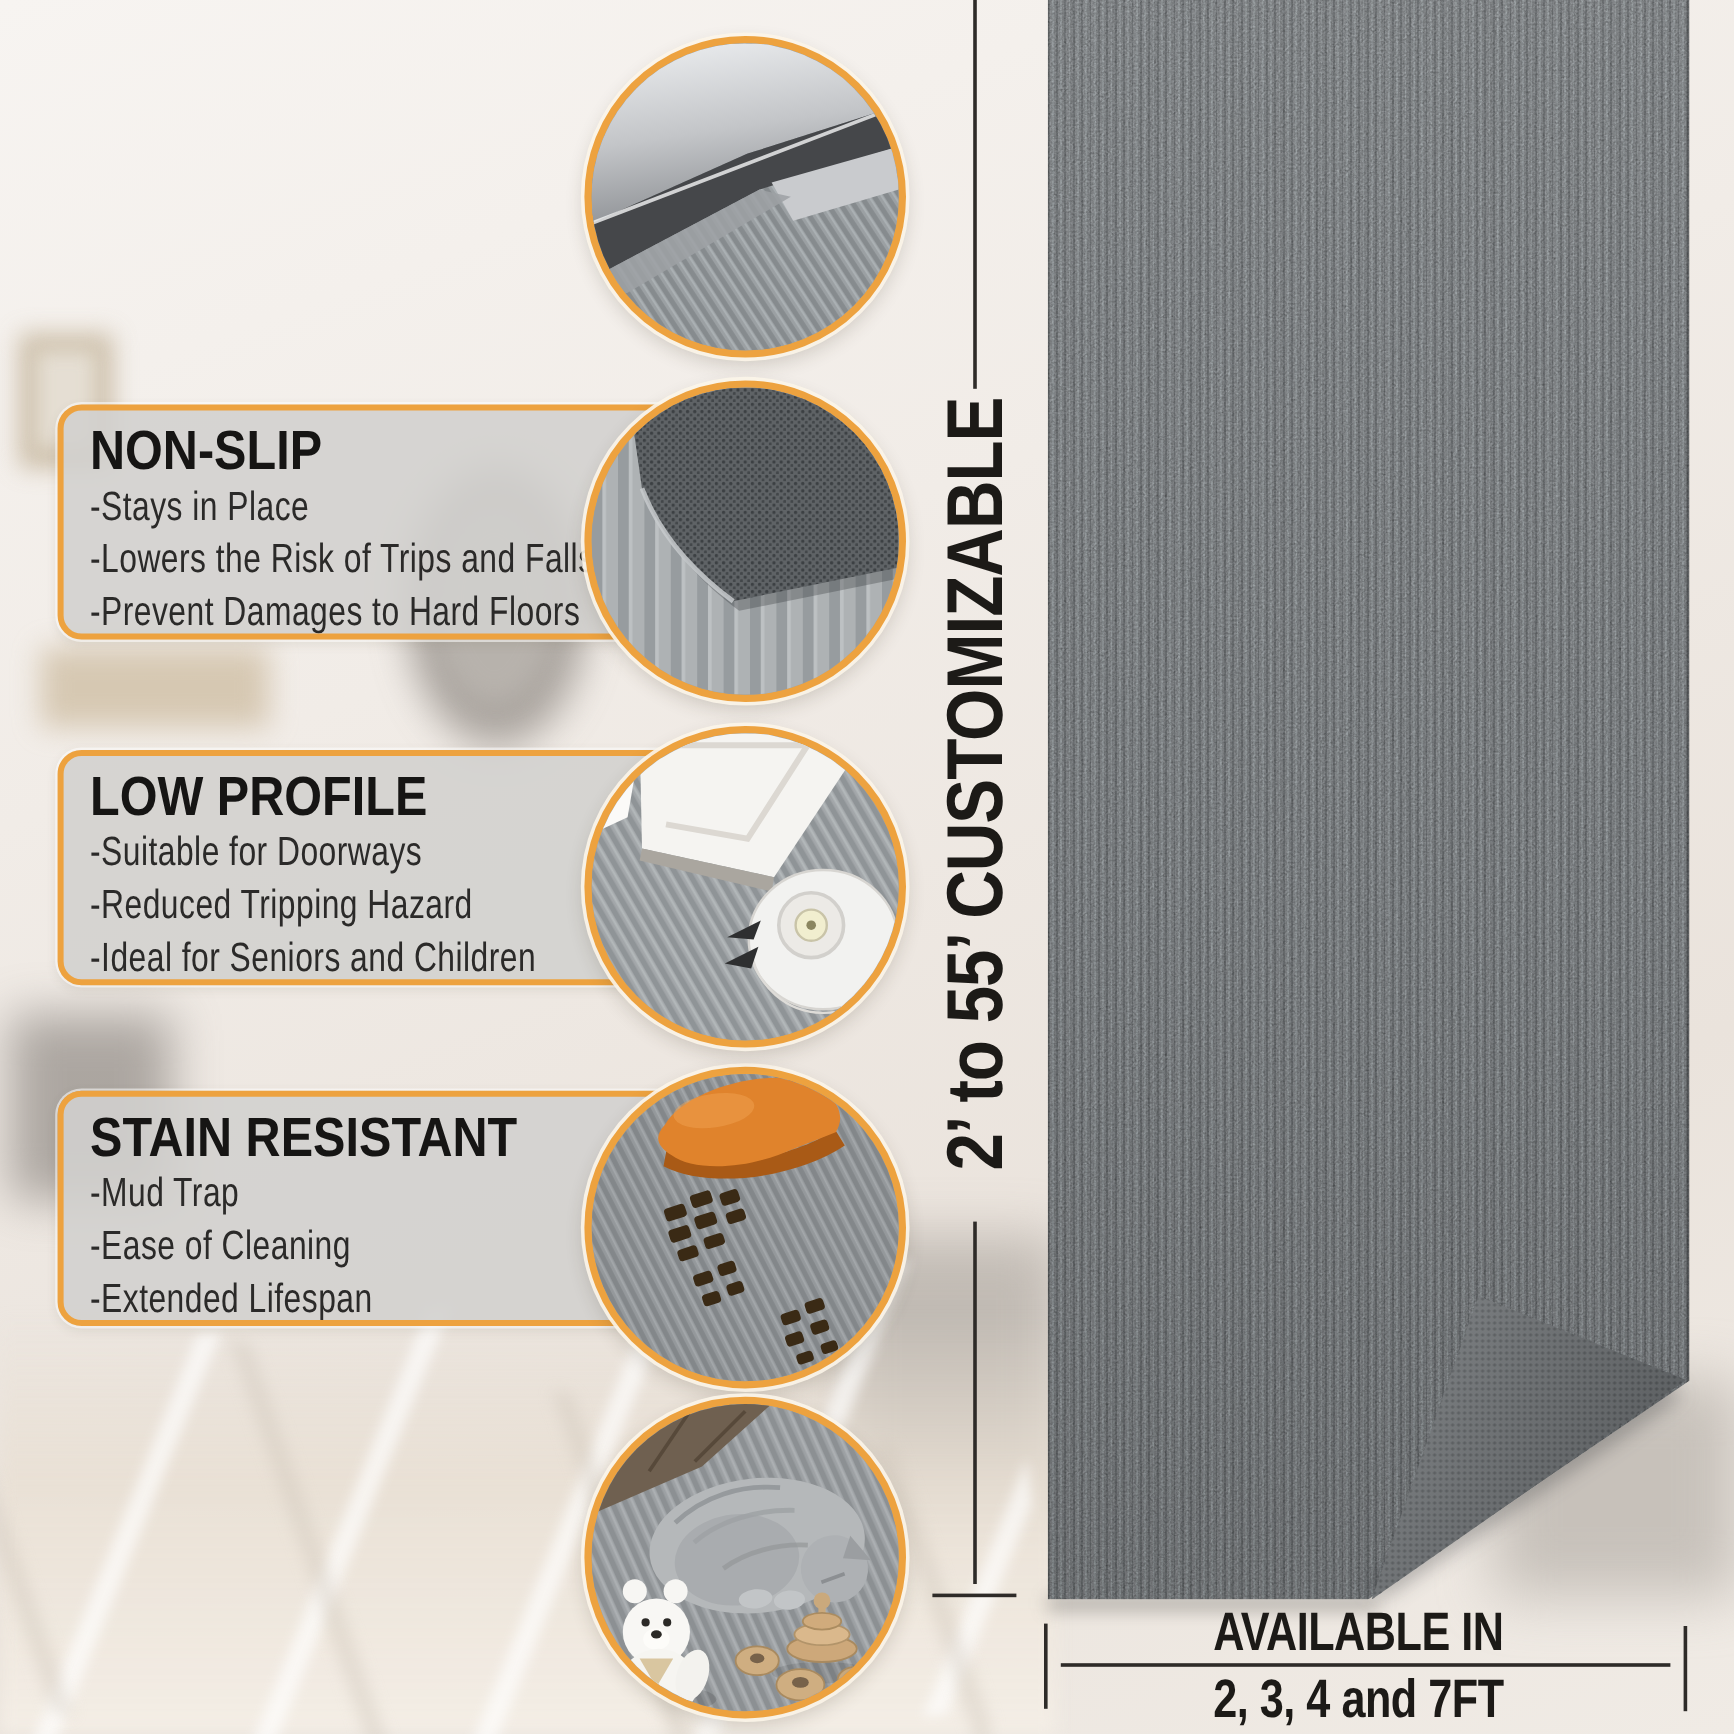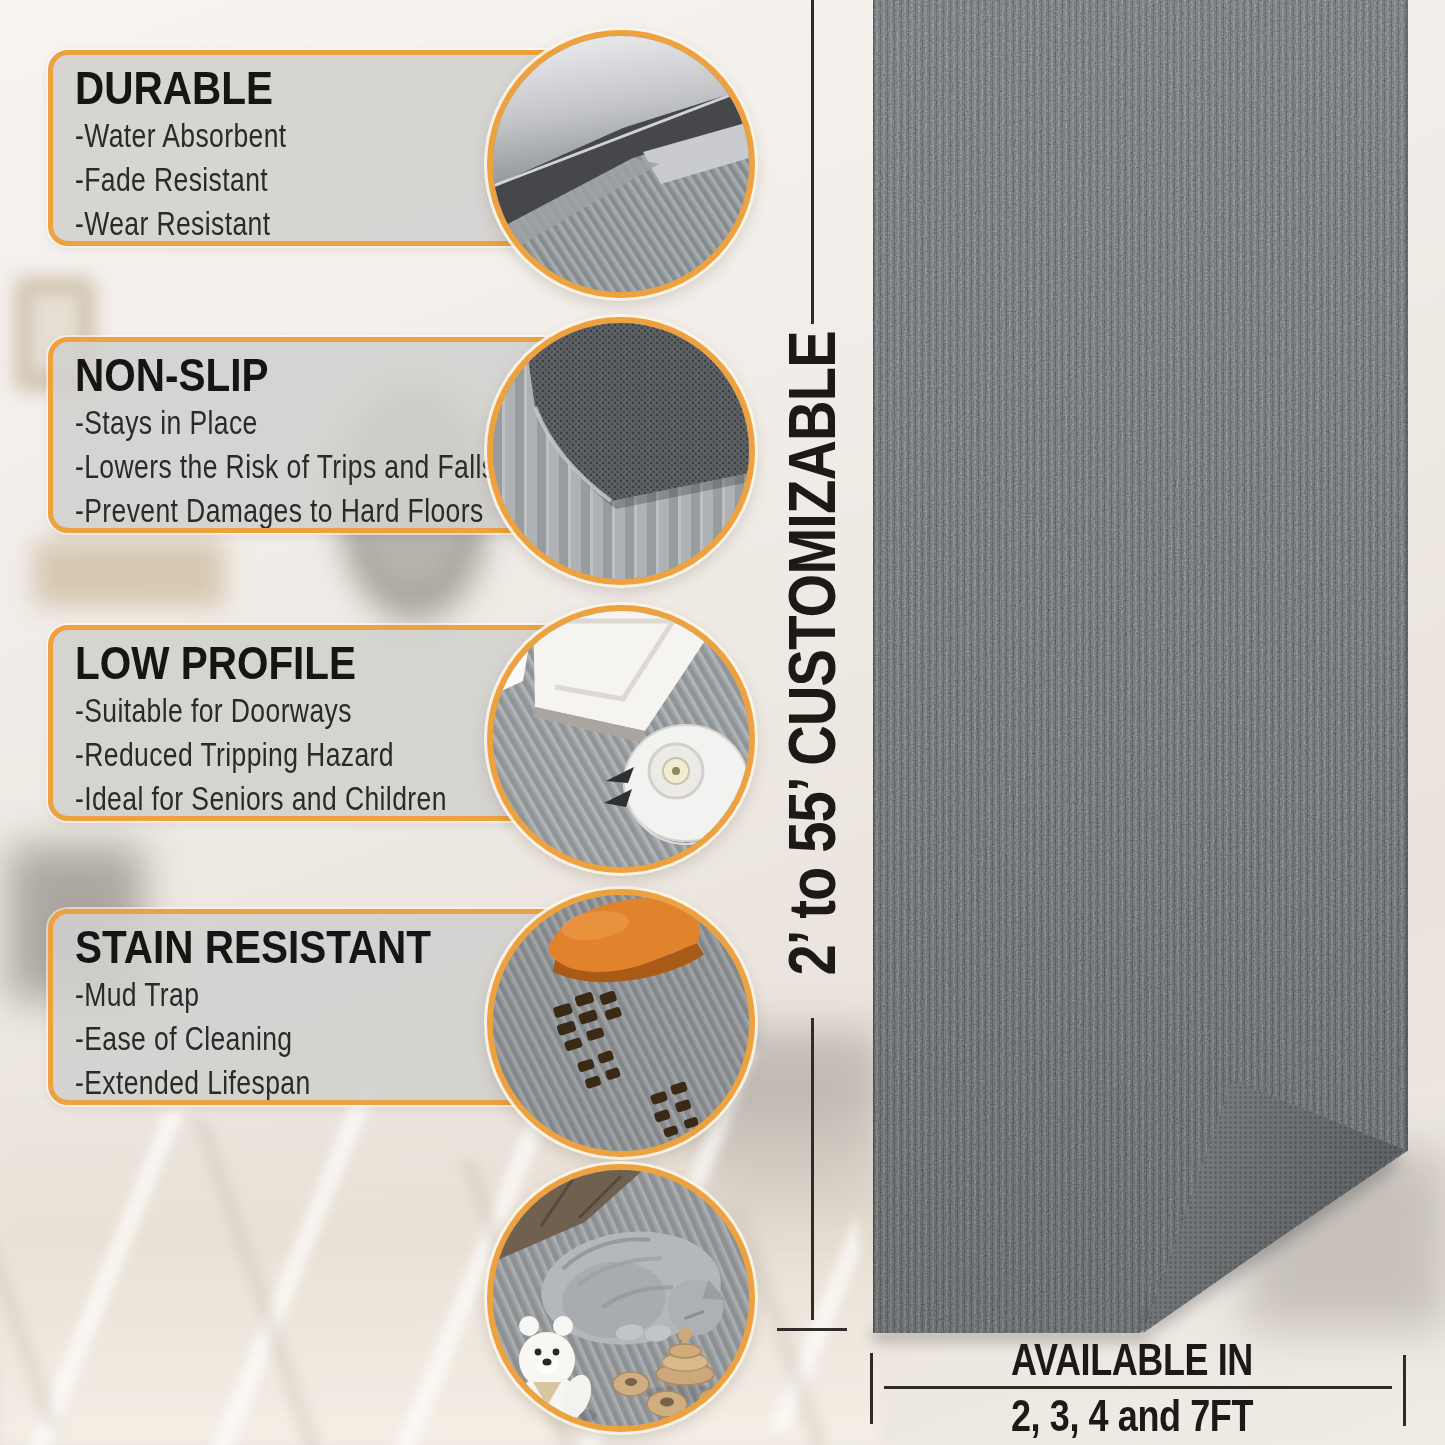--- a/index.html
+++ b/index.html
@@ -125,26 +125,20 @@
   <div class="dim vline-bottom"></div>
   <div class="dim vcap"></div>
 
   <div class="dim htick-left"></div>
   <div class="dim hline"></div>
   <div class="dim htick-right"></div>
   <div class="avail avail1">AVAILABLE IN</div>
   <div class="avail avail2">2, 3, 4 and 7FT</div>
 
   <section class="feature" style="top:50px">
-    <div class="card">
-      <h2 class="card-title">DURABLE</h2>
-      <div class="card-item">-Water Absorbent</div>
-      <div class="card-item">-Fade Resistant</div>
-      <div class="card-item">-Wear Resistant</div>
-    </div>
     <div class="photo-circle">
       <svg viewBox="0 0 256 256">
         <defs>
           <pattern id="c1r" width="9" height="9" patternUnits="userSpaceOnUse" patternTransform="rotate(-33)">
             <rect width="9" height="9" fill="#9ba0a3"></rect>
               <rect width="4" height="9" fill="#868b8e"></rect>
               <rect x="6.5" width="1.6" height="9" fill="#abb1b4"></rect>
           </pattern>
           <linearGradient id="c1m" x1="0" y1="0" x2="0.25" y2="1">
             <stop offset="0" stop-color="#eef0f2"></stop>

